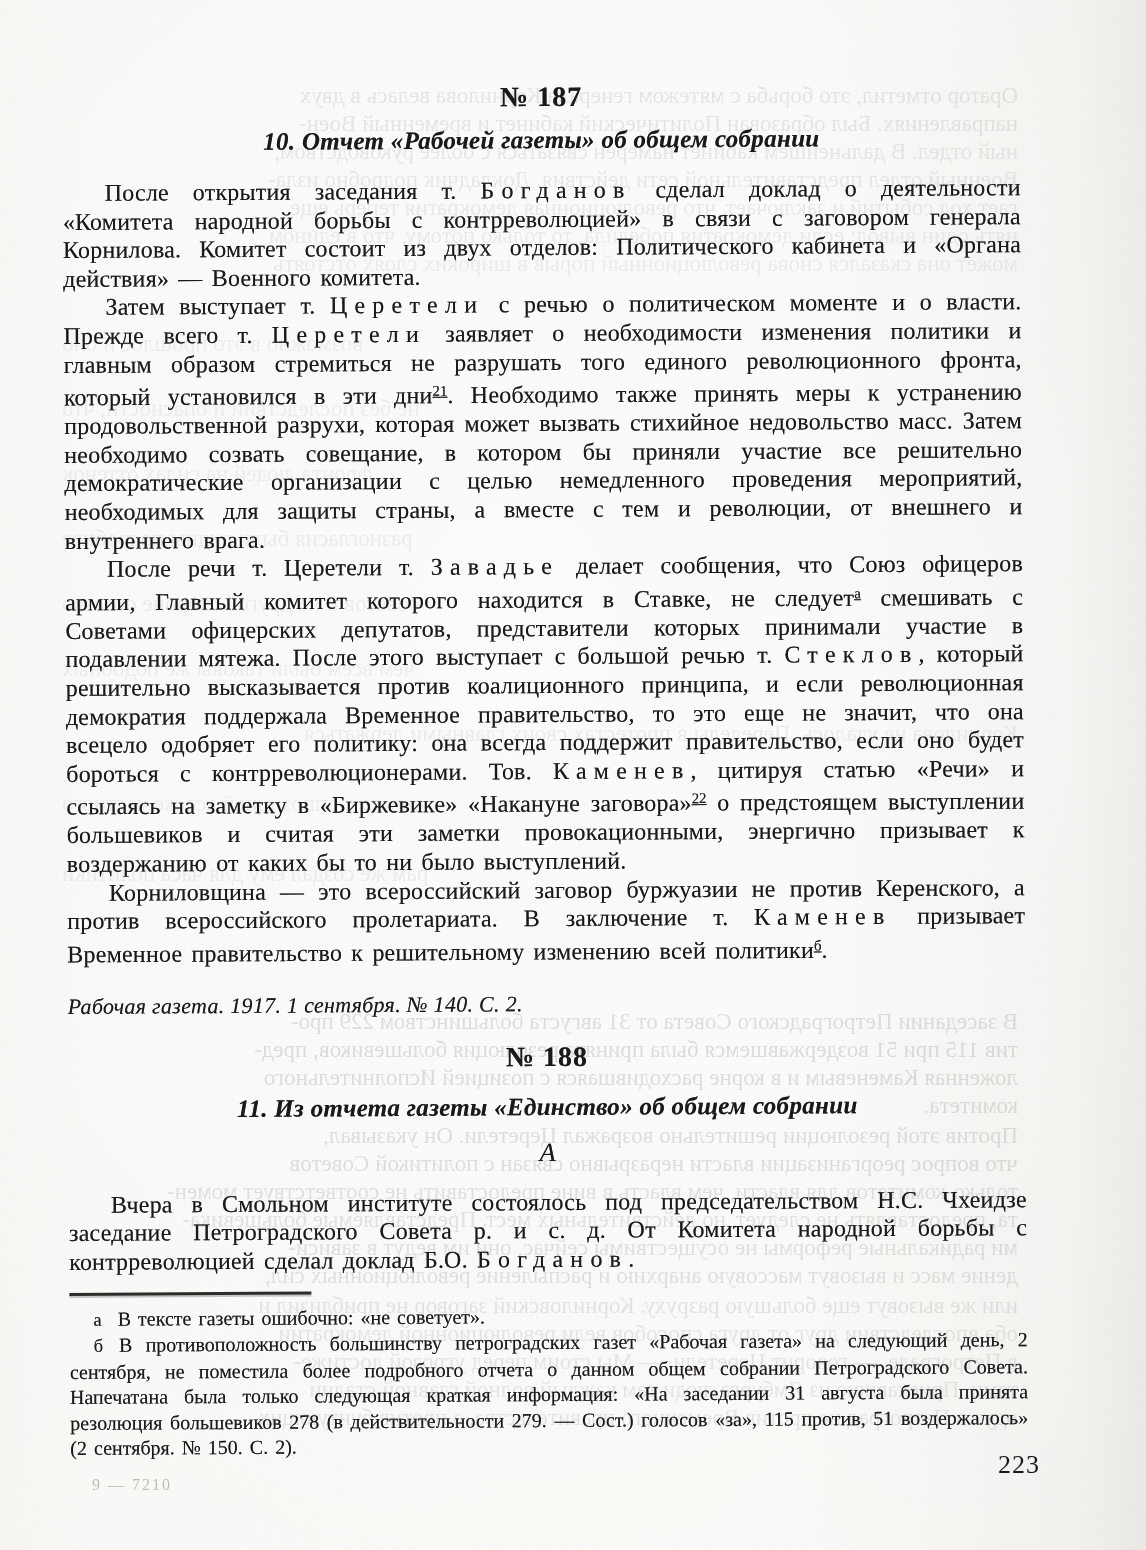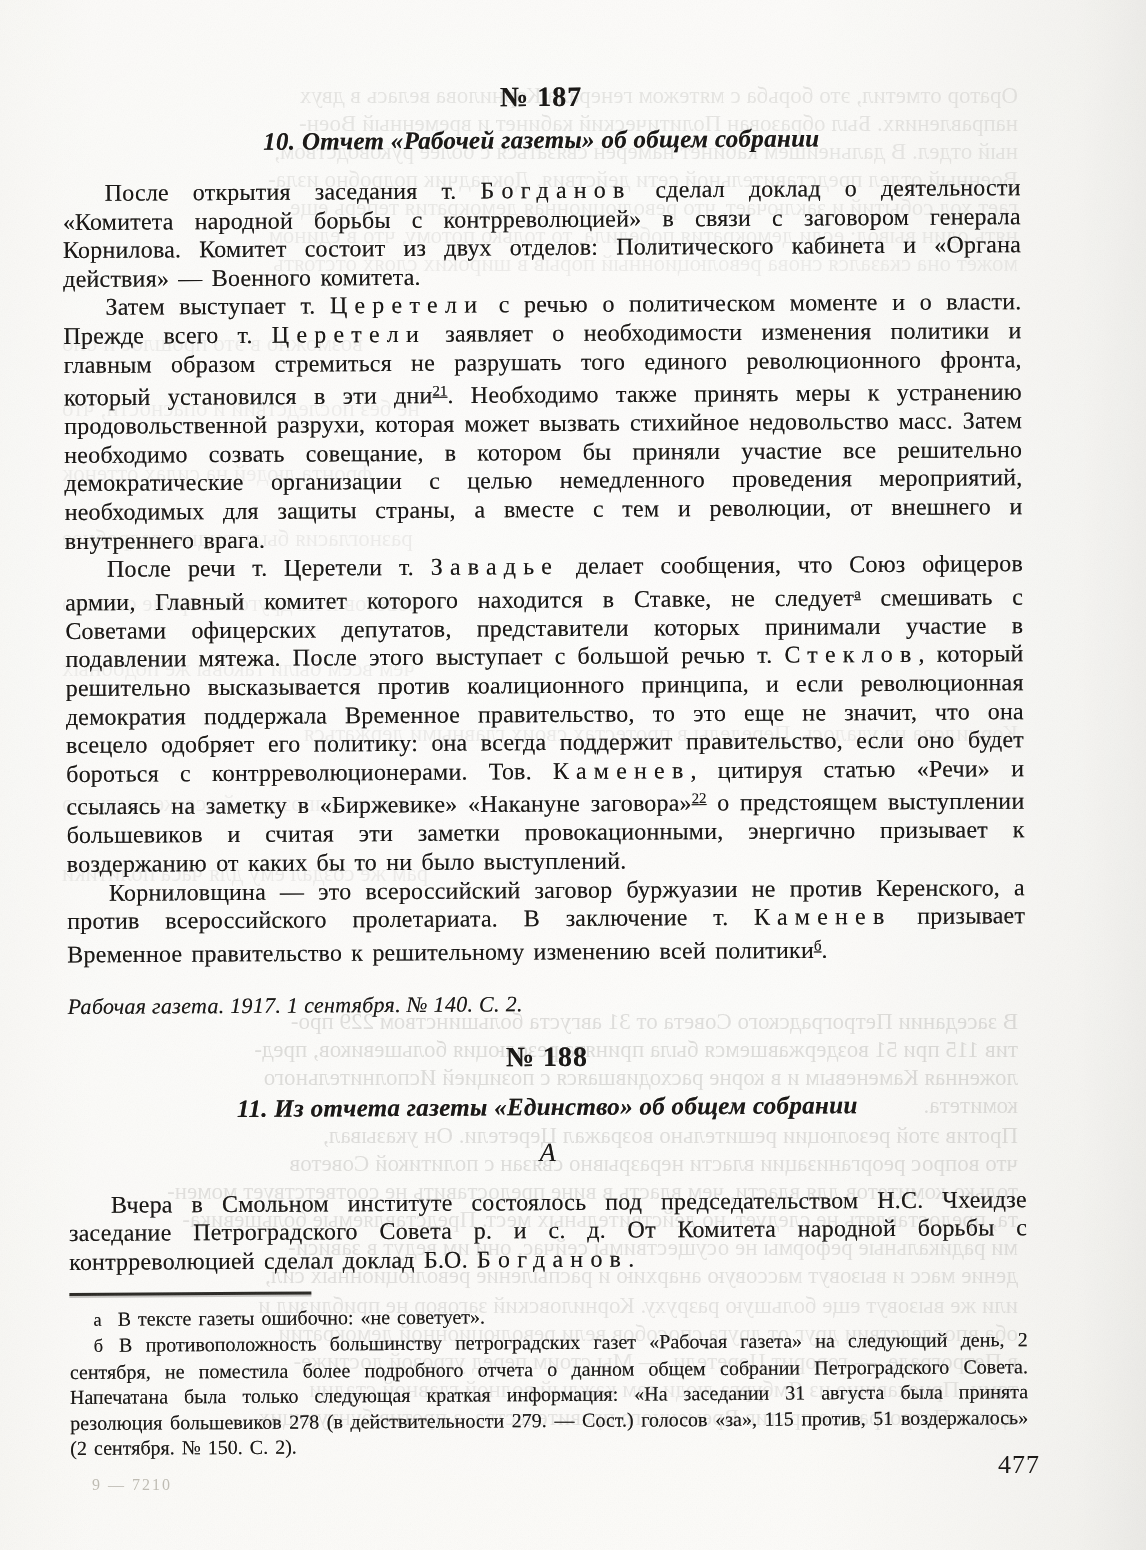--- a/index.html
+++ b/index.html
@@ -136,21 +136,21 @@
 
     <div class="fn-rule"></div>
 
     <div class="footnotes">
       <p class="fn"><span class="fnm">а</span><span>В тексте газеты ошибочно: «не советует».</span></p>
       <p class="fn"><span class="fnm">б</span><span>В противоположность большинству петроградских газет «Рабочая газета» на следующий день, 2 сентября, не поместила более подробного отчета о данном общем собрании Петроградского Совета. Напечатана была только следующая краткая информация: «На заседании 31 августа была принята резолюция большевиков 278 (в действительности 279. — </span><span class="it">Сост.</span><span>) голосов «за», 115 против, 51 воздержалось» (2 сентября. № 150. С. 2).</span></p>
     </div>
 
   </div>
 
-  <div class="pageno">477</div>
+  <div class="pageno">223</div>
   <div class="printsig">9 — 7210</div>
 
   <svg class="noise" width="1146" height="1550" aria-hidden="true">
     <filter id="nz">
       <feTurbulence type="fractalNoise" baseFrequency="0.85" numOctaves="2" stitchTiles="stitch"></feTurbulence>
       <feColorMatrix type="saturate" values="0"></feColorMatrix>
     </filter>
     <rect width="1146" height="1550" filter="url(#nz)" opacity="0.055"></rect>
   </svg>
 

